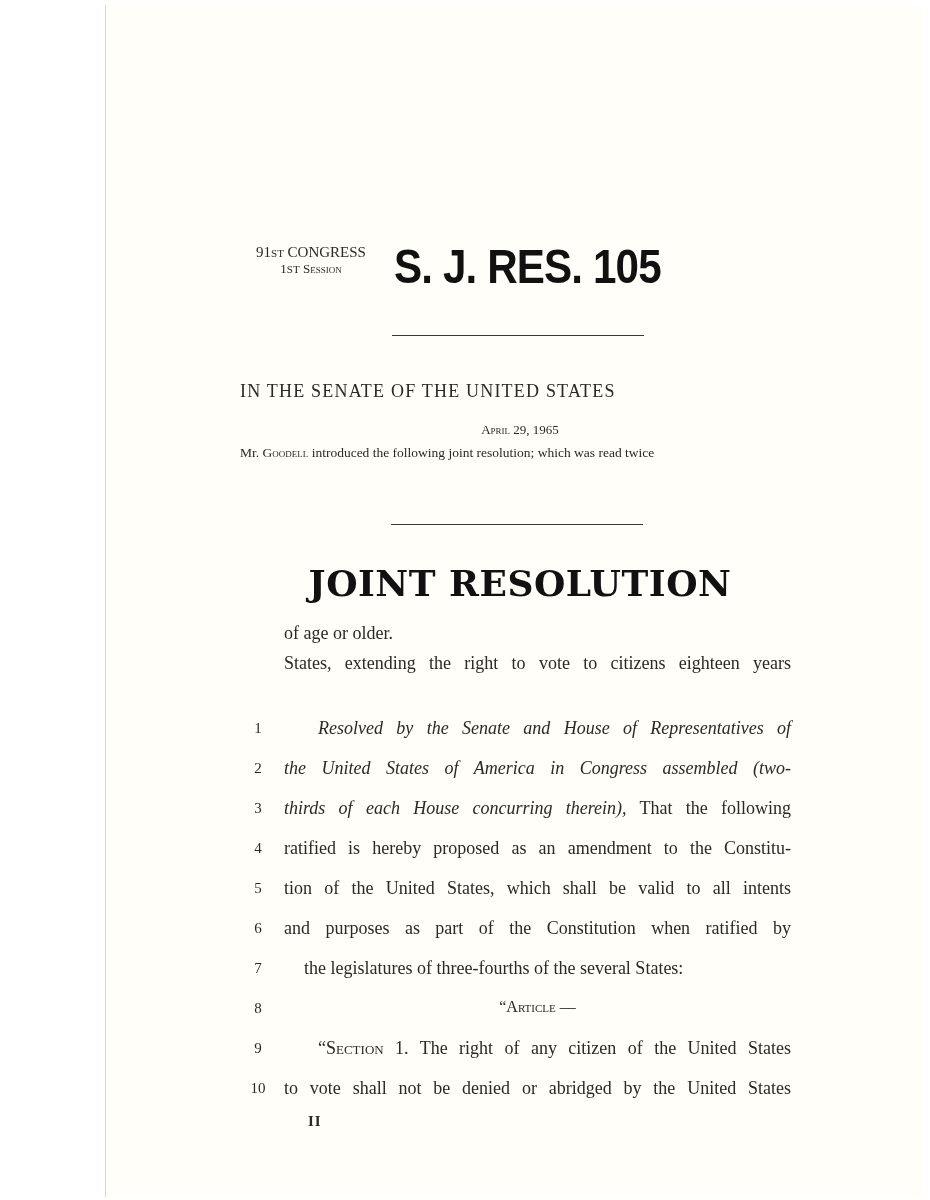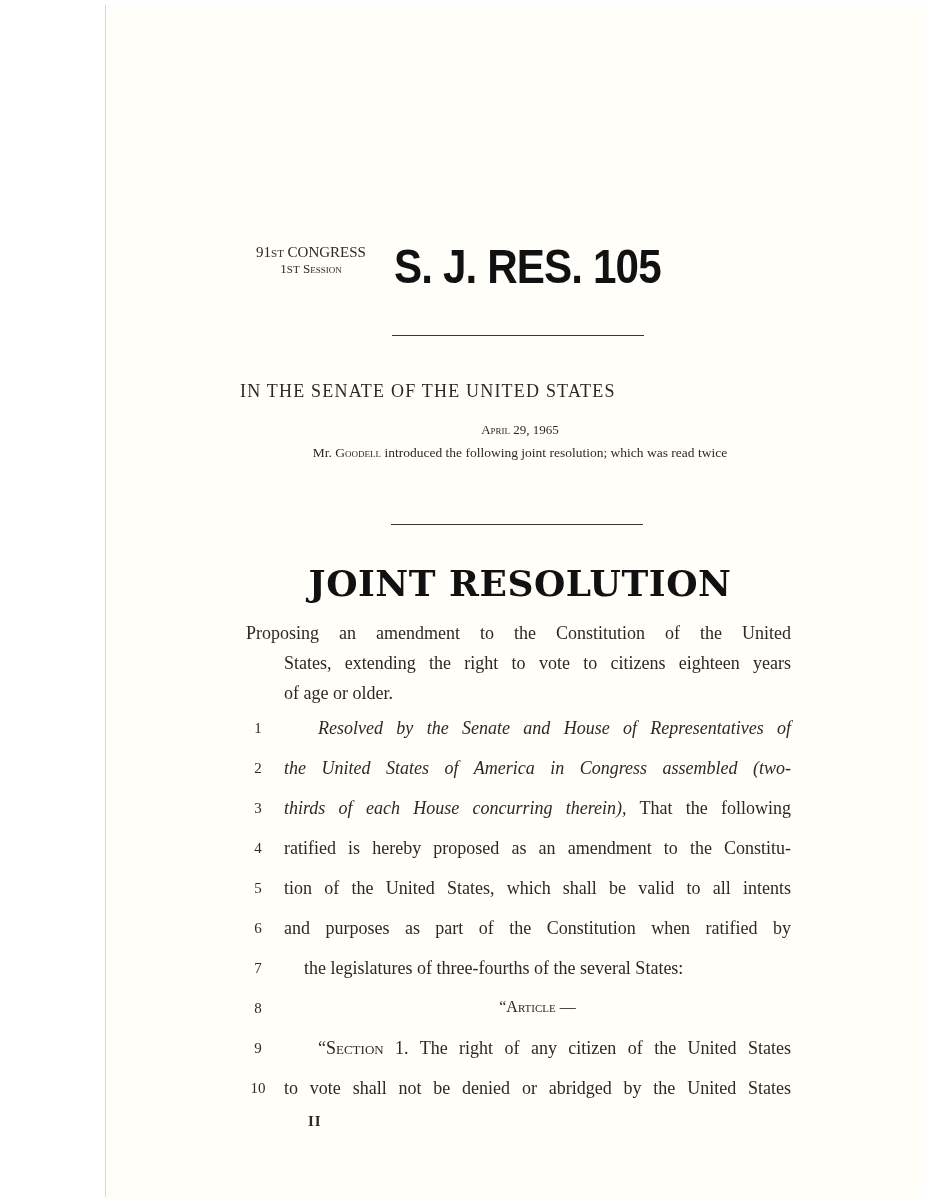--- a/index.html
+++ b/index.html
@@ -73,21 +73,20 @@
       width: 560px;
       text-align: center;
       font-size: 13px;
       color: #2b2926;
     }
     .date .sc { font-variant: small-caps; }
     .intro {
       left: 240px;
       top: 444px;
       width: 560px;
-      text-align: center;
       font-size: 13.5px;
       line-height: 18px;
       color: #2b2926;
     }
     .intro .sc { font-variant: small-caps; }
 
     .title {
       left: 240px;
       top: 562px;
       width: 560px;
@@ -163,23 +162,22 @@
     <span class="sc">Goodell</span>
     <span>introduced the following joint resolution; which was read twice</span>
   </div>
 </div>
 
 <div class="abs rule rule-2"></div>
 
 <div class="abs title">JOINT RESOLUTION</div>
 
 <div class="abs" style="left:246px; top:618px; width:545px; font-size:18px; line-height:30px; color:#2b2926;">
-  <div style="text-align:justify; text-align-last:justify;">Proposing an amendment to the Constitution of the United</div>
+  <div style="padding-left:38px;">of age or older.</div>
   <div style="padding-left:38px; text-align:justify; text-align-last:justify;">States, extending the right to vote to citizens eighteen years</div>
-  <div style="padding-left:38px;">of age or older.</div>
 </div>
 
 <div class="abs line-num" style="top:720px;">1</div>
 <div class="abs line-text indent it" style="top:718px;">Resolved by the Senate and House of Representatives of</div>
 
 <div class="abs line-num" style="top:760px;">2</div>
 <div class="abs line-text it" style="top:758px;">the United States of America in Congress assembled (two-</div>
 
 <div class="abs line-num" style="top:800px;">3</div>
 <div class="abs line-text" style="top:798px; text-align-last:justify;"><span class="it">thirds of each House concurring therein),</span><span> That the following</span></div>

